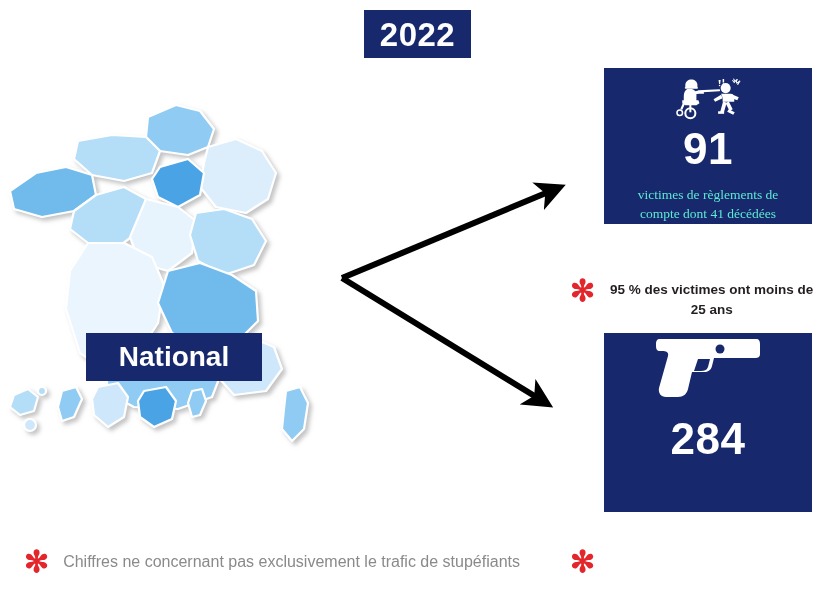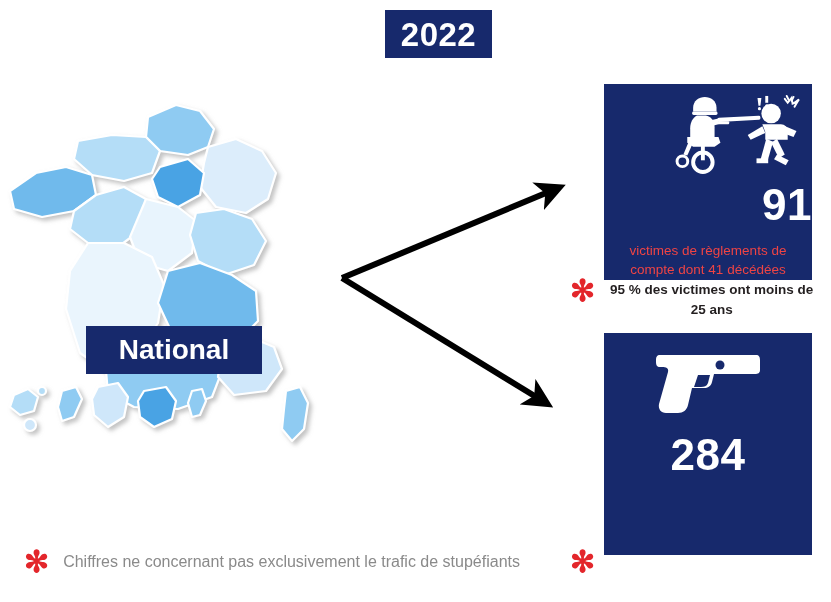--- a/index.html
+++ b/index.html
@@ -15,21 +15,21 @@
     position: relative;
     width: 831px;
     height: 602px;
     background: #ffffff;
     overflow: hidden;
   }
 
   
   #year-badge {
     position: absolute;
-    left: 385px;
+    left: 364px;
     top: 10px;
     width: 107px;
     height: 48px;
     background: #17296c;
     display: flex;
     align-items: center;
     justify-content: center;
   }
   #year-badge .year-text {
     color: #ffffff;
@@ -45,21 +45,21 @@
     left: 0px;
     top: 95px;
     width: 345px;
     height: 375px;
   }
   #map-svg { display: block; width: 345px; height: 375px; }
 
   #national-badge {
     position: absolute;
     left: 86px;
-    top: 231px;
+    top: 238px;
     width: 176px;
     height: 48px;
     background: #17296c;
     display: flex;
     align-items: center;
     justify-content: center;
   }
   #national-badge .national-text {
     color: #ffffff;
     font-size: 28px;
@@ -78,40 +78,41 @@
 
   
   .stat-box {
     position: absolute;
     background: #17296c;
     display: flex;
     flex-direction: column;
     align-items: center;
     box-sizing: border-box;
   }
-  #stat-box-1 { left: 604px; top: 84px;  width: 208px; height: 196px; padding-top: 10px; align-items: flex-end; }
-  #stat-box-2 { left: 604px; top: 333px; width: 208px; height: 222px; padding-top: 16px; }
+  #stat-box-1 { left: 604px; top: 68px;  width: 208px; height: 156px; padding-top: 10px; }
+  #stat-box-2 { left: 604px; top: 333px; width: 208px; height: 179px; }
 
   .stat-icon { display: block; }
   .stat-number {
     color: #ffffff;
     font-size: 44px;
     font-weight: bold;
     line-height: 1;
     margin-top: 6px;
     letter-spacing: 0.5px;
   }
   #stat-box-2 .stat-number { margin-top: 18px; }
   .stat-caption {
-    color: #ef4444;
+    color: #5eead4;
     font-size: 13.5px;
     line-height: 1.45;
     text-align: center;
     margin-top: 14px;
     padding: 0 14px;
+    font-family: Liberation Serif, serif;
   }
 
   
   .note {
     position: absolute;
     display: flex;
     align-items: flex-start;
   }
   .asterisk {
     color: #e3262b;

